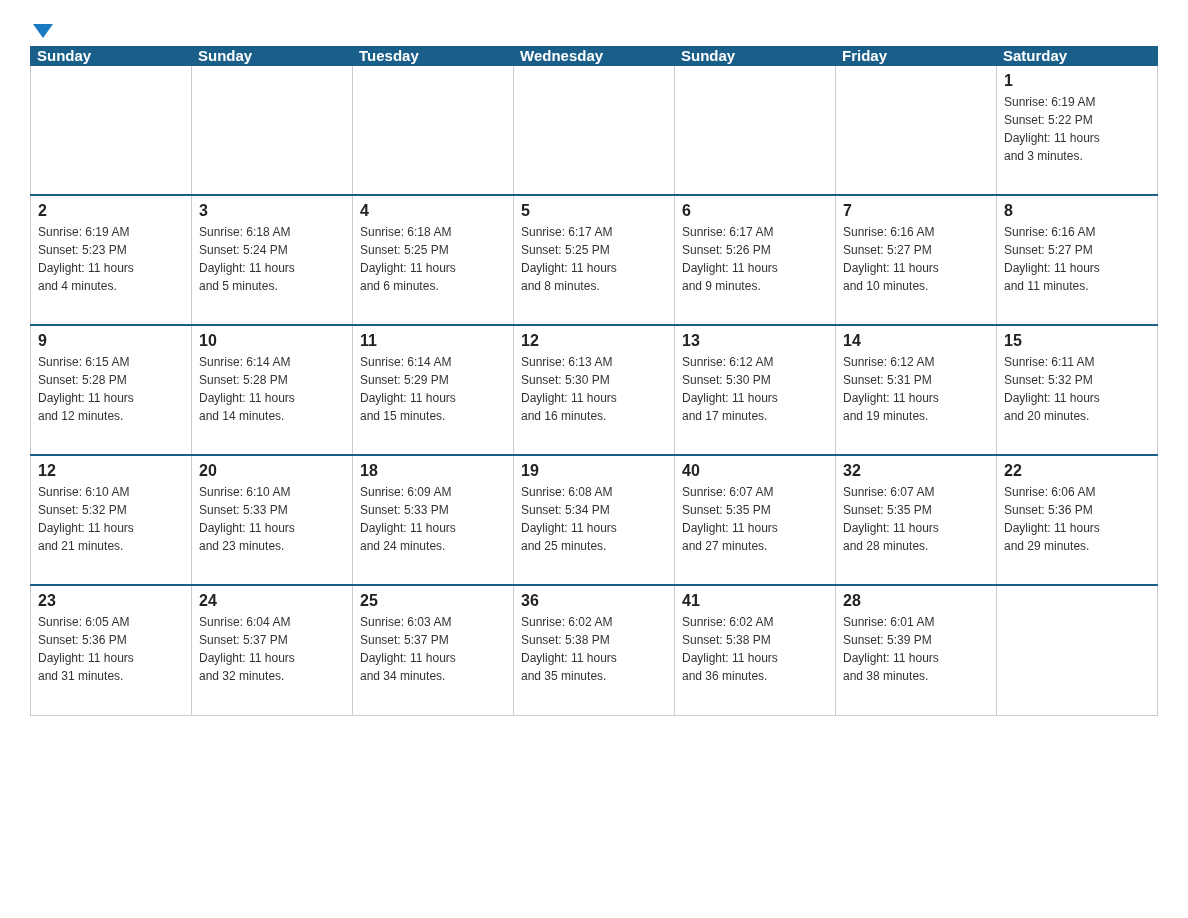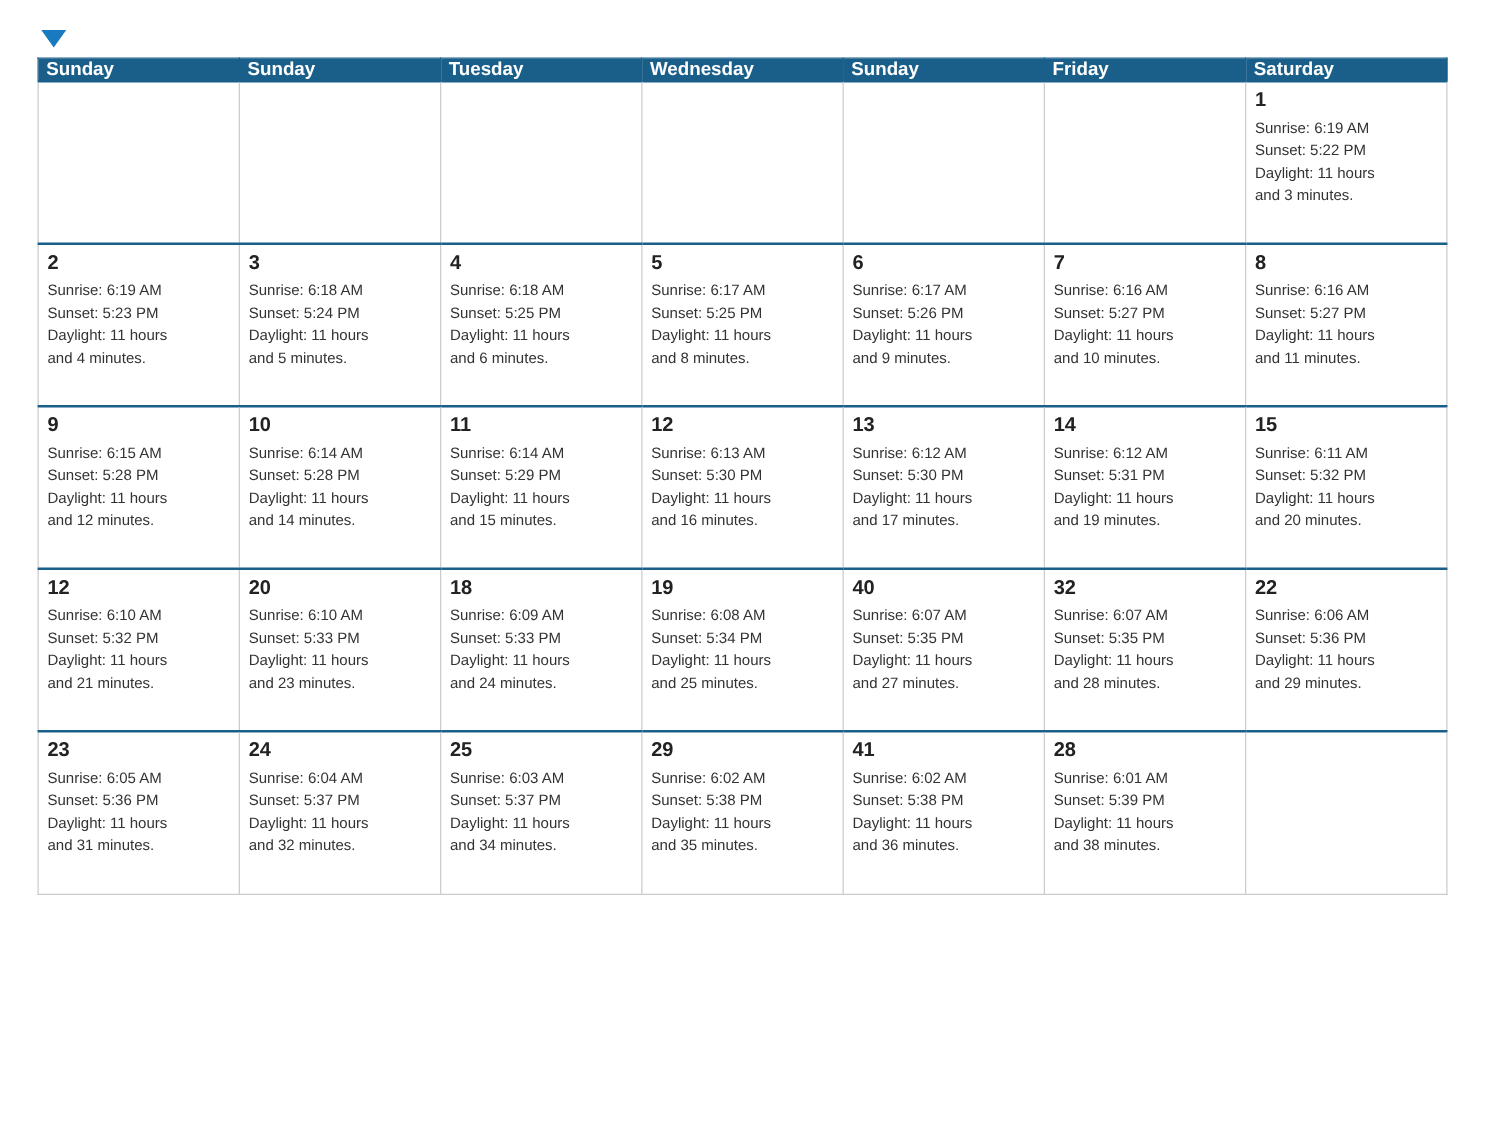--- a/index.html
+++ b/index.html
@@ -244,21 +244,21 @@
         </td>
         <td>
           <span class="day-number">24</span>
           <div class="day-info">Sunrise: 6:04 AM<br>Sunset: 5:37 PM<br>Daylight: 11 hours<br>and 32 minutes.</div>
         </td>
         <td>
           <span class="day-number">25</span>
           <div class="day-info">Sunrise: 6:03 AM<br>Sunset: 5:37 PM<br>Daylight: 11 hours<br>and 34 minutes.</div>
         </td>
         <td>
-          <span class="day-number">29</span>
+          <span class="day-number">36</span>
           <div class="day-info">Sunrise: 6:02 AM<br>Sunset: 5:38 PM<br>Daylight: 11 hours<br>and 35 minutes.</div>
         </td>
         <td>
           <span class="day-number">41</span>
           <div class="day-info">Sunrise: 6:02 AM<br>Sunset: 5:38 PM<br>Daylight: 11 hours<br>and 36 minutes.</div>
         </td>
         <td>
           <span class="day-number">28</span>
           <div class="day-info">Sunrise: 6:01 AM<br>Sunset: 5:39 PM<br>Daylight: 11 hours<br>and 38 minutes.</div>
         </td>

